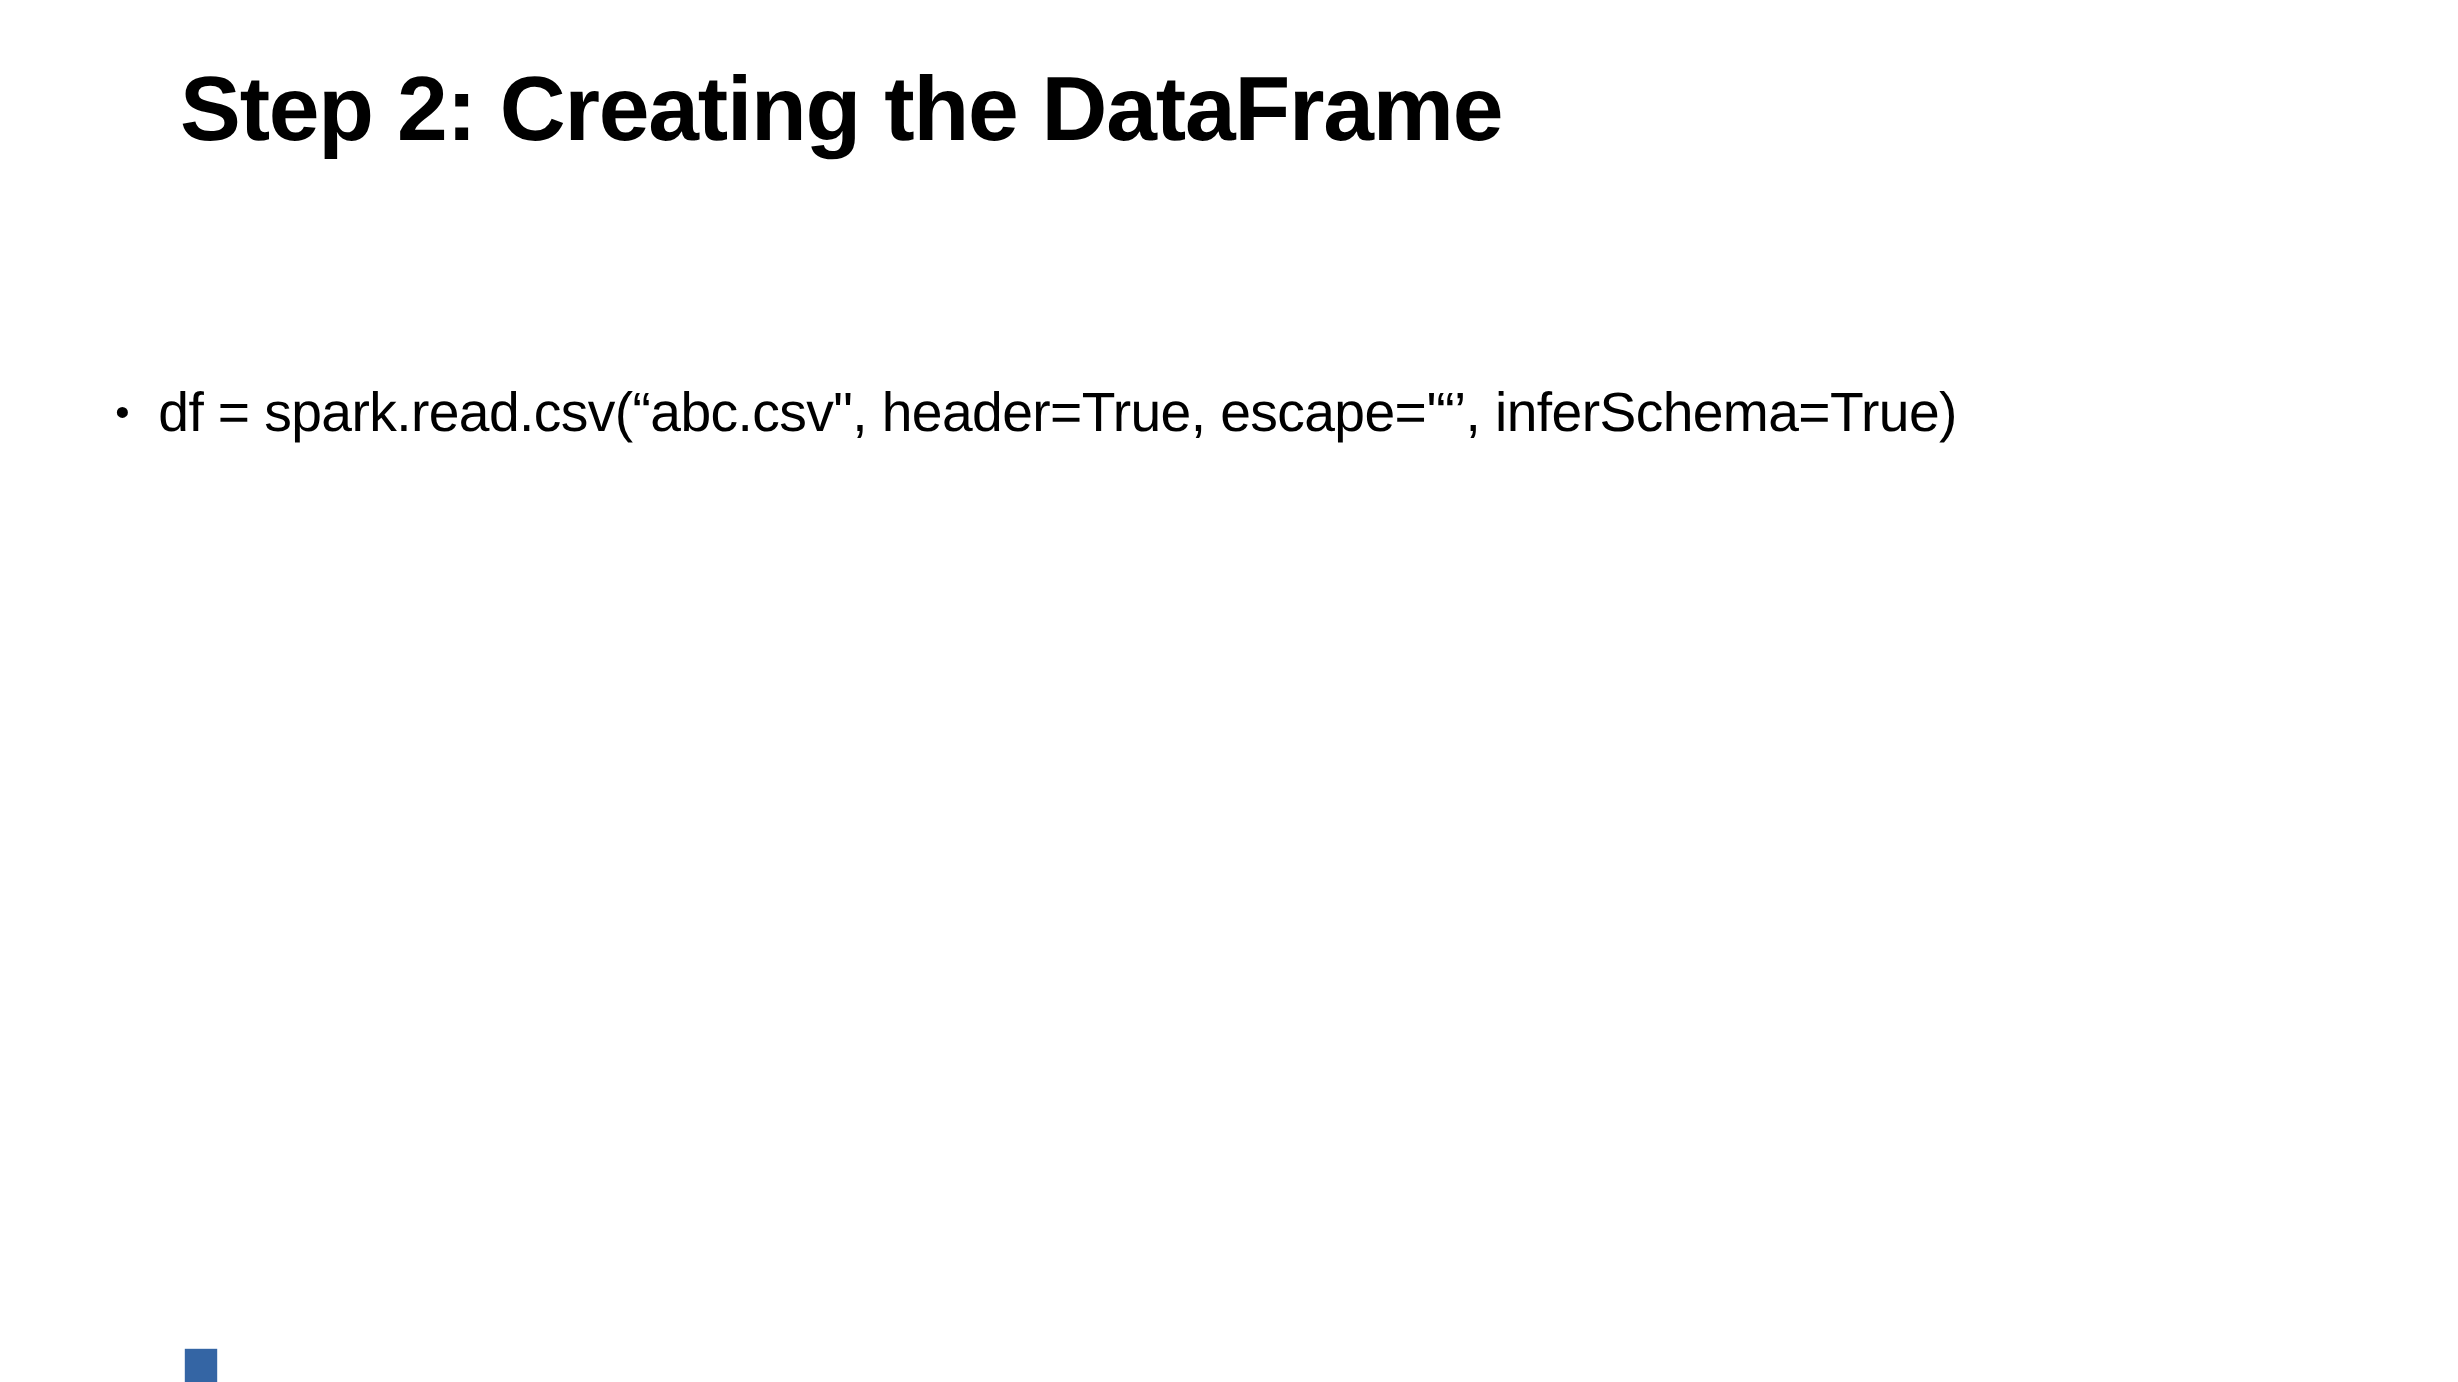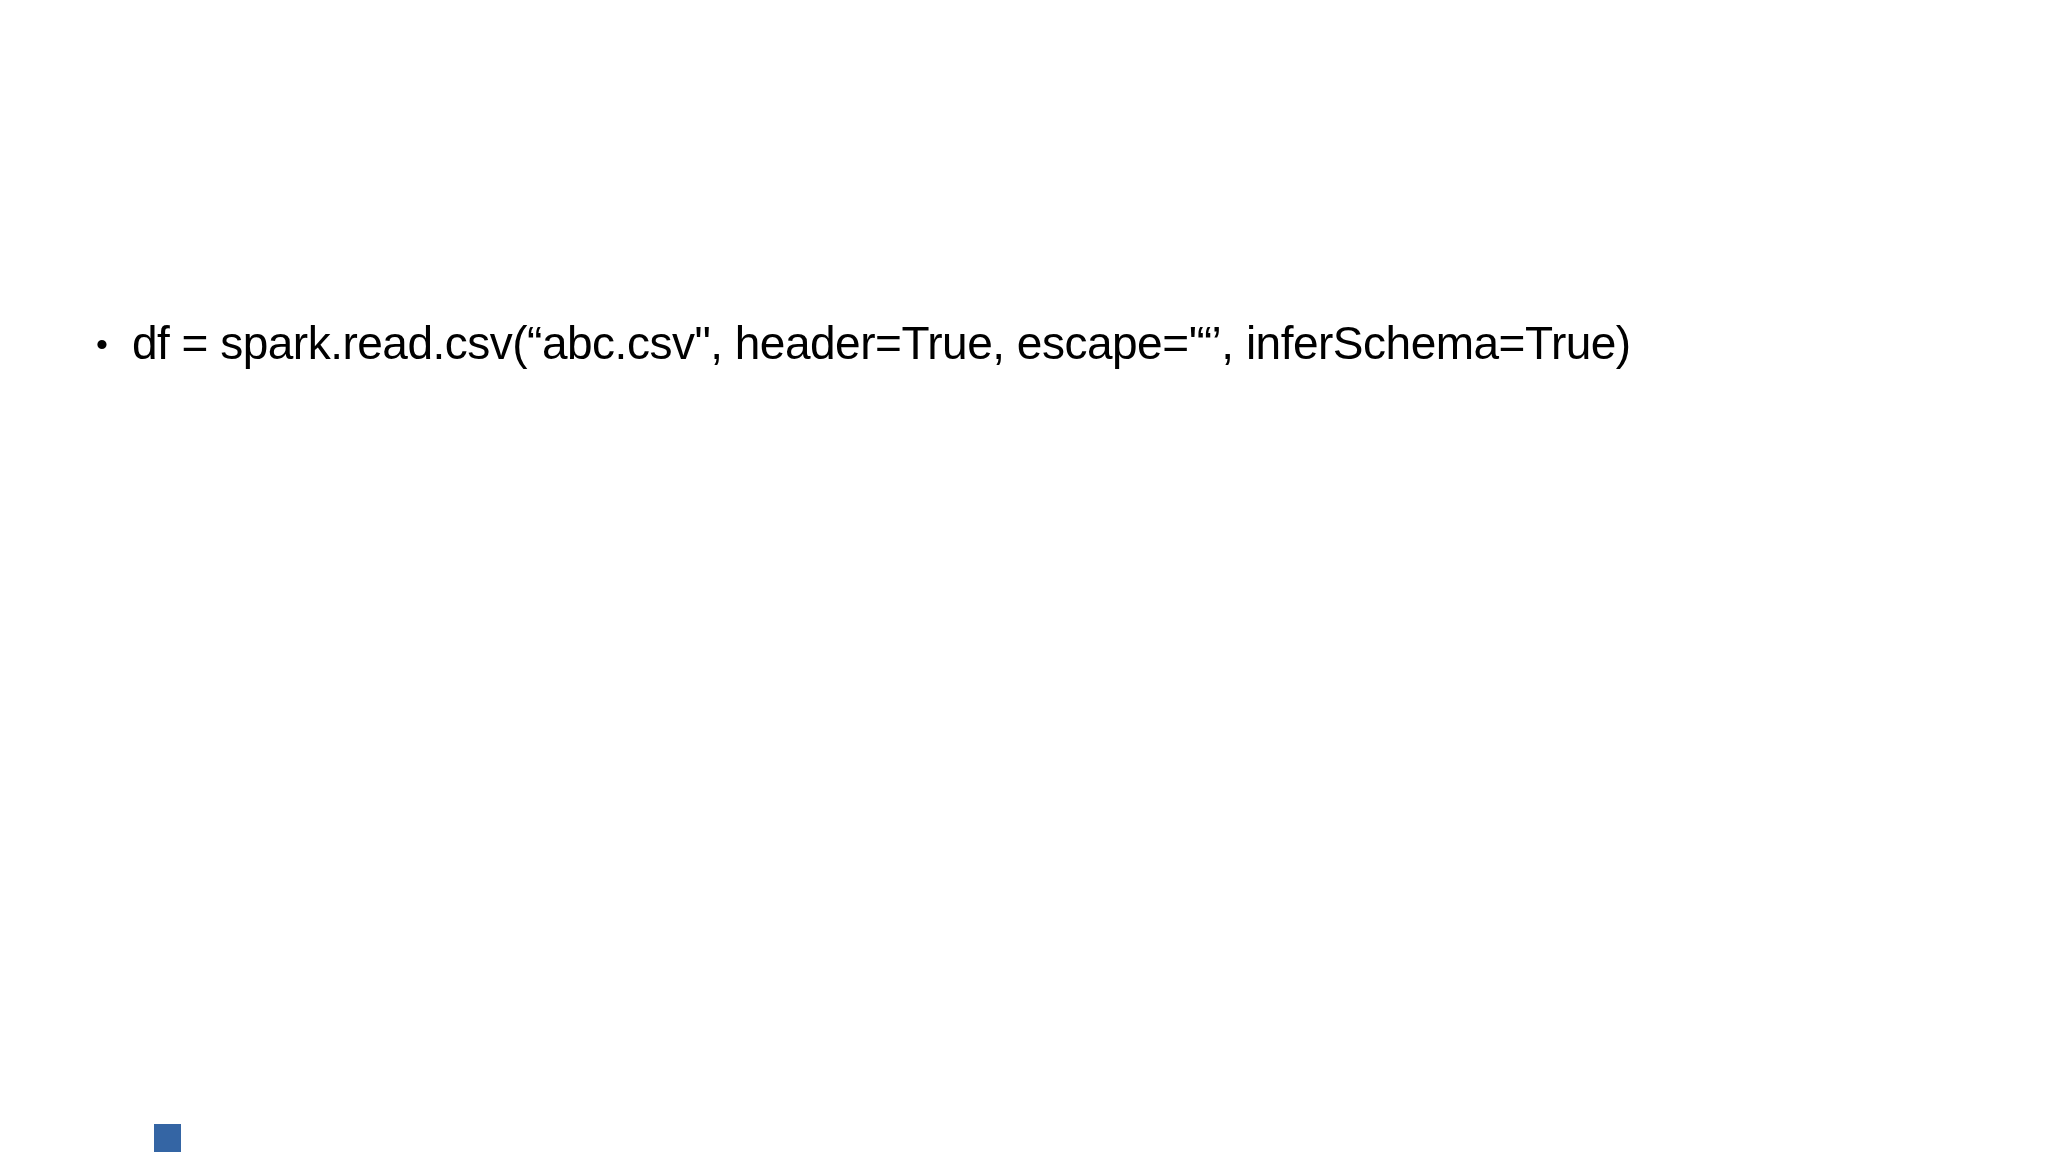--- a/index.html
+++ b/index.html
@@ -53,20 +53,21 @@
     bottom: 0;
     width: 27px;
     height: 28px;
   }
 </style>
 </head>
 <body>
 
 <div class="slide" style="background: rgb(255, 255, 255);">
 
+  <h1 class="slide-title">Step 2: Creating the DataFrame</h1>
 
   <div class="bullet-row">
     <span class="bullet-marker">•</span>
     <span class="bullet-text">df = spark.read.csv(“abc.csv", header=True, escape='“’, inferSchema=True)</span>
   </div>
 
   <div class="accent-square" style="background: rgb(52, 101, 164);"></div>
 
 </div>
 

